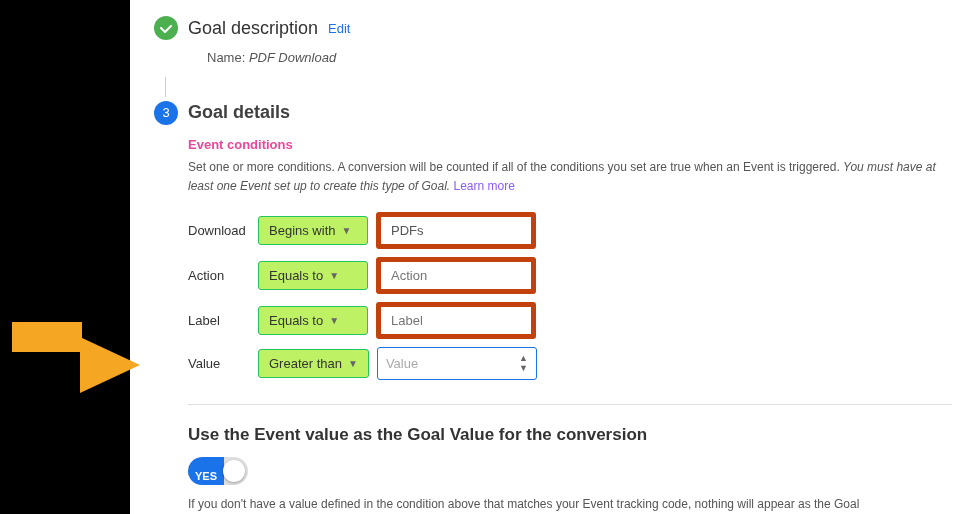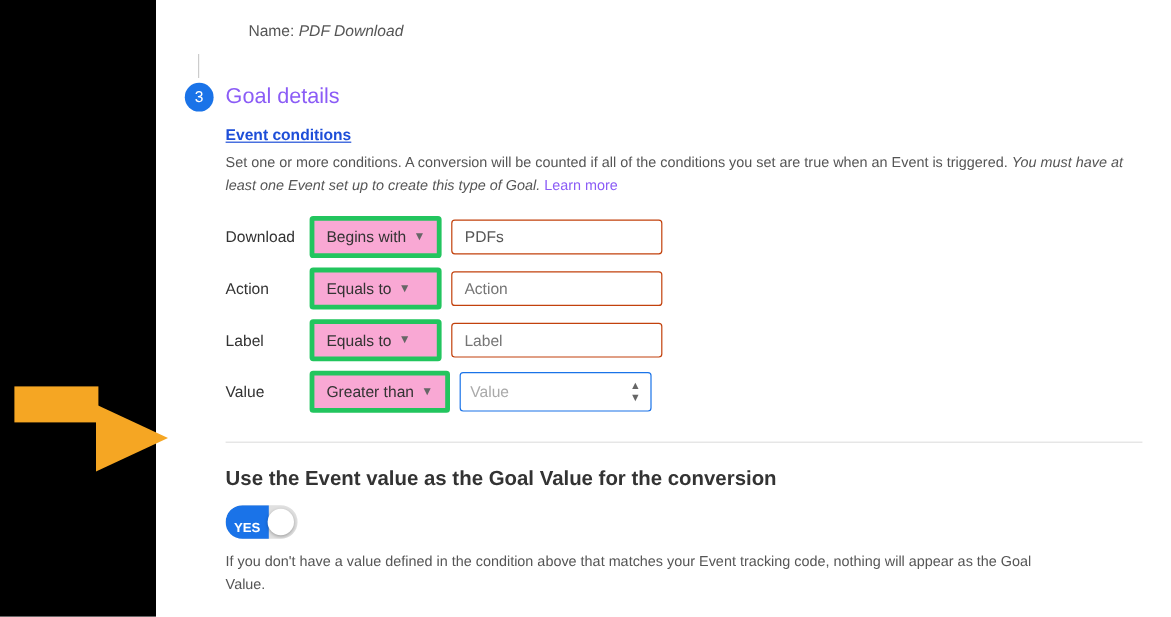--- a/index.html
+++ b/index.html
@@ -130,34 +130,33 @@
       font-size: 13px;
       display: flex;
       align-items: center;
       justify-content: center;
       margin-right: 10px;
       flex-shrink: 0;
     }
 
     .goal-details-title {
       font-size: 18px;
-      font-weight: normal;
-      color: #8b5cf6;
+      font-weight: bold;
+      color: #404040;
     }
 
     .event-conditions-block {
       margin-left: 34px;
     }
 
     .event-conditions-title {
       font-weight: bold;
       font-size: 13px;
       margin-bottom: 6px;
-      color: #1d4ed8;
-      text-decoration: underline;
+      color: #ec4899;
     }
 
     .event-conditions-desc {
       font-size: 12px;
       color: #555;
       line-height: 1.6;
       margin-bottom: 4px;
     }
 
     .event-conditions-desc em {
@@ -187,45 +186,45 @@
       font-size: 13px;
       color: #333;
       flex-shrink: 0;
     }
 
     .condition-dropdown {
       margin-right: 8px;
     }
 
     .dropdown-btn {
-      background: #f9a8d4;
-      border: 4px solid #22c55e;
+      background: #bef264;
+      border: 1px solid #22c55e;
       border-radius: 3px;
       padding: 6px 10px;
       font-size: 13px;
       color: #333;
       cursor: pointer;
       display: flex;
       align-items: center;
       gap: 6px;
       min-width: 110px;
     }
 
     .dropdown-btn .chevron {
       font-size: 10px;
       color: #666;
     }
 
     .condition-input {
-      border: 1px solid #c2410c;
+      border: 5px solid #c2410c;
       border-radius: 3px;
       padding: 6px 10px;
       font-size: 13px;
       color: #555;
-      width: 176px;
+      width: 160px;
       outline: none;
     }
 
     .condition-input-number {
       border: 1px solid #1a73e8;
       border-radius: 3px;
       padding: 6px 10px;
       font-size: 13px;
       color: #555;
       width: 160px;
@@ -320,20 +319,29 @@
 
 <div class="left-black-bar">
   <div class="arrow-container">
     <div class="arrow-body"></div>
     <div class="arrow"></div>
   </div>
 </div>
 
 <div class="main-content">
 
+  <div class="section-header">
+    <div class="check-circle">
+      <svg viewBox="0 0 14 14" fill="none">
+        <path d="M2 7l4 4 6-6" stroke="#fff" stroke-width="2" stroke-linecap="round" stroke-linejoin="round"></path>
+      </svg>
+    </div>
+    <h2 class="goal-description-title">Goal description</h2>
+    <a class="edit-link">Edit</a>
+  </div>
 
   <div class="meta-info">
     <div>
       <span>Name:</span>
       <em>PDF Download</em>
     </div>
   </div>
 
   <div class="step-connector"></div>
 

